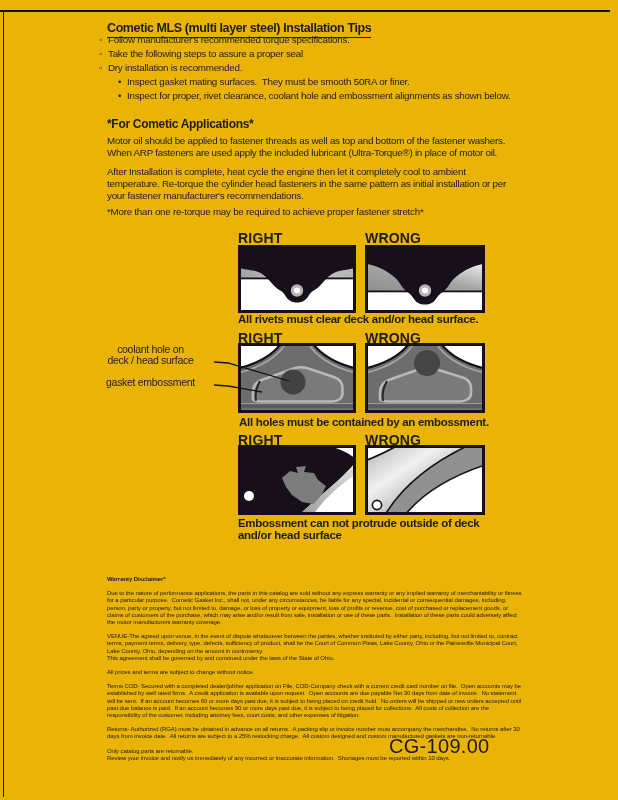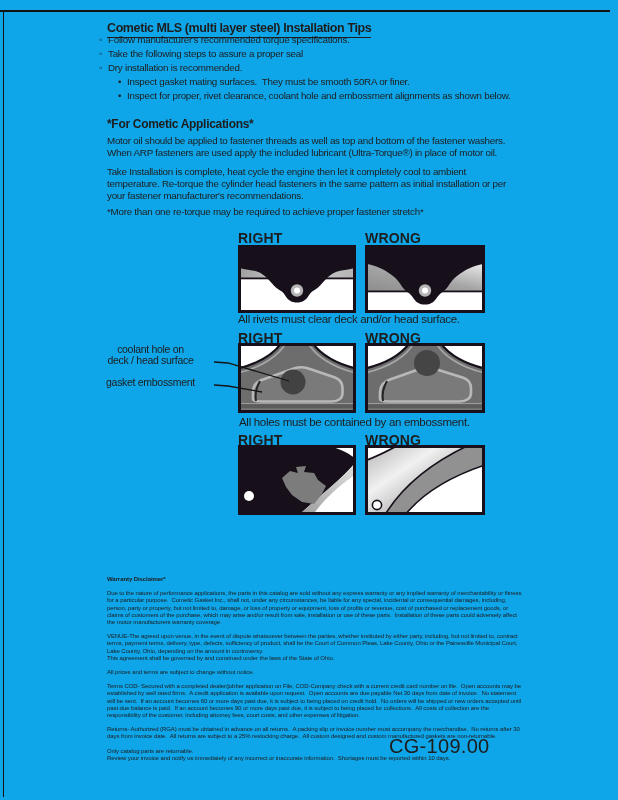--- a/index.html
+++ b/index.html
@@ -1,31 +1,31 @@
 <!DOCTYPE html>
 <html><head>
 <meta charset="utf-8">
 <style>
   html,body{margin:0;padding:0;background:#e8e8e8;}
-  .page{position:relative;width:618px;height:800px;background:#0ea5e9;overflow:hidden;
+  .page{position:relative;width:618px;height:800px;background:#eab308;overflow:hidden;
         font-family:"Liberation Sans", sans-serif;color:#1d1d1d;}
   .line{position:absolute;background:#141414;}
   .title{position:absolute;left:107px;top:21px;font-size:12.5px;font-weight:bold;
          letter-spacing:-0.4px;border-bottom:1.5px solid #1d1d1d;padding-bottom:2px;}
   .tips{position:absolute;left:99px;top:33px;width:470px;font-size:9.8px;letter-spacing:-0.25px;}
   .tip{line-height:14.1px;white-space:pre-wrap;}
   .tip .b{display:inline-block;width:9px;}
   .tip.l2{padding-left:19px;}
   .h2{position:absolute;left:107px;font-size:12px;font-weight:bold;letter-spacing:-0.3px;}
   .para{position:absolute;left:107px;width:408px;font-size:9.8px;line-height:12px;
         letter-spacing:-0.25px;white-space:pre-wrap;}
   .hdr{position:absolute;font-size:14px;font-weight:bold;letter-spacing:0.2px;}
   .panel{position:absolute;}
   .panel svg{display:block;width:100%;height:100%;}
-  .cap{position:absolute;font-size:11.5px;line-height:11.5px;letter-spacing:-0.3px;white-space:pre-wrap;}
+  .cap{position:absolute;font-size:11.5px;line-height:11.5px;letter-spacing:-0.3px;white-space:pre-wrap;font-weight:bold;}
   .lbl{position:absolute;left:90px;width:121px;text-align:center;font-size:10.5px;
        line-height:11px;letter-spacing:-0.3px;}
   .disc{position:absolute;left:107px;top:576px;width:416px;font-size:6px;line-height:7.2px;
         letter-spacing:-0.08px;}
   .disc .dh{font-weight:bold;margin:0 0 7px 0;}
   .disc p{margin:0 0 7px 0;white-space:pre-wrap;}
   .code{position:absolute;left:389px;top:735px;font-size:20px;letter-spacing:0.3px;}
   .overlay{position:absolute;left:0;top:0;width:618px;height:800px;pointer-events:none;z-index:30;}
   .z10{z-index:10;}
 </style>
@@ -42,21 +42,21 @@
   <div class="tips">
     <div class="tip l1"><span class="b">◦</span><span>Follow manufacturer's recommended torque specifications.</span></div>
     <div class="tip l1"><span class="b">◦</span><span>Take the following steps to assure a proper seal</span></div>
     <div class="tip l1"><span class="b">◦</span><span>Dry installation is recommended.</span></div>
     <div class="tip l2"><span class="b">•</span><span>Inspect gasket mating surfaces.  They must be smooth 50RA or finer.</span></div>
     <div class="tip l2"><span class="b">•</span><span>Inspect for proper, rivet clearance, coolant hole and embossment alignments as shown below.</span></div>
   </div>
 
   <div class="h2" style="top:117px;">*For Cometic Applications*</div>
   <div class="para" style="top:135px;">Motor oil should be applied to fastener threads as well as top and bottom of the fastener washers. When ARP fasteners are used apply the included lubricant (Ultra-Torque®) in place of motor oil.</div>
-  <div class="para" style="top:166px;">Take Installation is complete, heat cycle the engine then let it completely cool to ambient temperature. Re-torque the cylinder head fasteners in the same pattern as initial installation or per your fastener manufacturer's recommendations.</div>
+  <div class="para" style="top:166px;">After Installation is complete, heat cycle the engine then let it completely cool to ambient temperature. Re-torque the cylinder head fasteners in the same pattern as initial installation or per your fastener manufacturer's recommendations.</div>
   <div class="para" style="top:206px;">*More than one re-torque may be required to achieve proper fastener stretch*</div>
 
   <div class="hdr" style="left:238px;top:230px;width:118px;">RIGHT</div>
   <div class="hdr" style="left:365px;top:230px;width:120px;">WRONG</div>
 
   <div class="panel z10" style="left:238px;top:245px;width:118px;height:68px;">
     <svg viewBox="0 0 118 68">
       <defs>
         <linearGradient id="g1r" x1="0" y1="0" x2="1" y2="0">
           <stop offset="0" stop-color="#9e9e9e"></stop>
@@ -176,20 +176,22 @@
       <path d="M0,16 C12,11 24,6 33,0 L104,0 Q45,28 20,70 L0,70 Z" fill="url(#g3w)"></path>
       <path d="M0,16 C12,11 24,6 33,0" fill="none" stroke="#17101a" stroke-width="1.8"></path>
       <path d="M104,0 L120,0 L120,20 Q66,38 40,70 L20,70 Q45,28 104,0 Z" fill="#919191"></path>
       <path d="M104,0 Q45,28 20,70" fill="none" stroke="#17101a" stroke-width="1.6"></path>
       <path d="M120,20 Q66,38 40,70" fill="none" stroke="#17101a" stroke-width="1.6"></path>
       <circle cx="12" cy="60" r="4.6" fill="#ffffff" stroke="#17101a" stroke-width="1.6"></circle>
       <rect x="1.5" y="1.5" width="117" height="67" fill="none" stroke="#17101a" stroke-width="3"></rect>
     </svg>
   </div>
 
+  <div class="cap" style="left:238px;top:518px;width:280px;">Embossment can not protrude outside of deck
+and/or head surface</div>
 
   <svg class="overlay" viewBox="0 0 618 800">
     <path d="M214,362 L228,363 L289,381" fill="none" stroke="#141414" stroke-width="1.3"></path>
     <path d="M214,385 L228,386 L262,392" fill="none" stroke="#141414" stroke-width="1.3"></path>
   </svg>
 
   <div class="disc">
     <div class="dh">Warranty Disclaimer*</div>
     <p>Due to the nature of performance applications, the parts in this catalog are sold without any express warranty or any implied warranty of merchantability or fitness for a particular purpose.  Cometic Gasket Inc., shall not, under any circumstances, be liable for any special, incidental or consequential damages, including, person, party or property, but not limited to, damage, or loss of property or equipment, loss of profits or revenue, cost of purchased or replacement goods, or claims of customers of the purchase, which may arise and/or result from sale, installation or use of these parts.  Installation of these parts could adversely affect the motor manufacturers warranty coverage.</p>
     <p>VENUE-The agreed upon venue, in the event of dispute whatsoever between the parties, whether instituted by either party, including, but not limited to, contract terms, payment terms, delivery, type, defects, sufficiency of product, shall be the Court of Common Pleas, Lake County, Ohio or the Painesville Municipal Court, Lake County, Ohio, depending on the amount in controversy.

